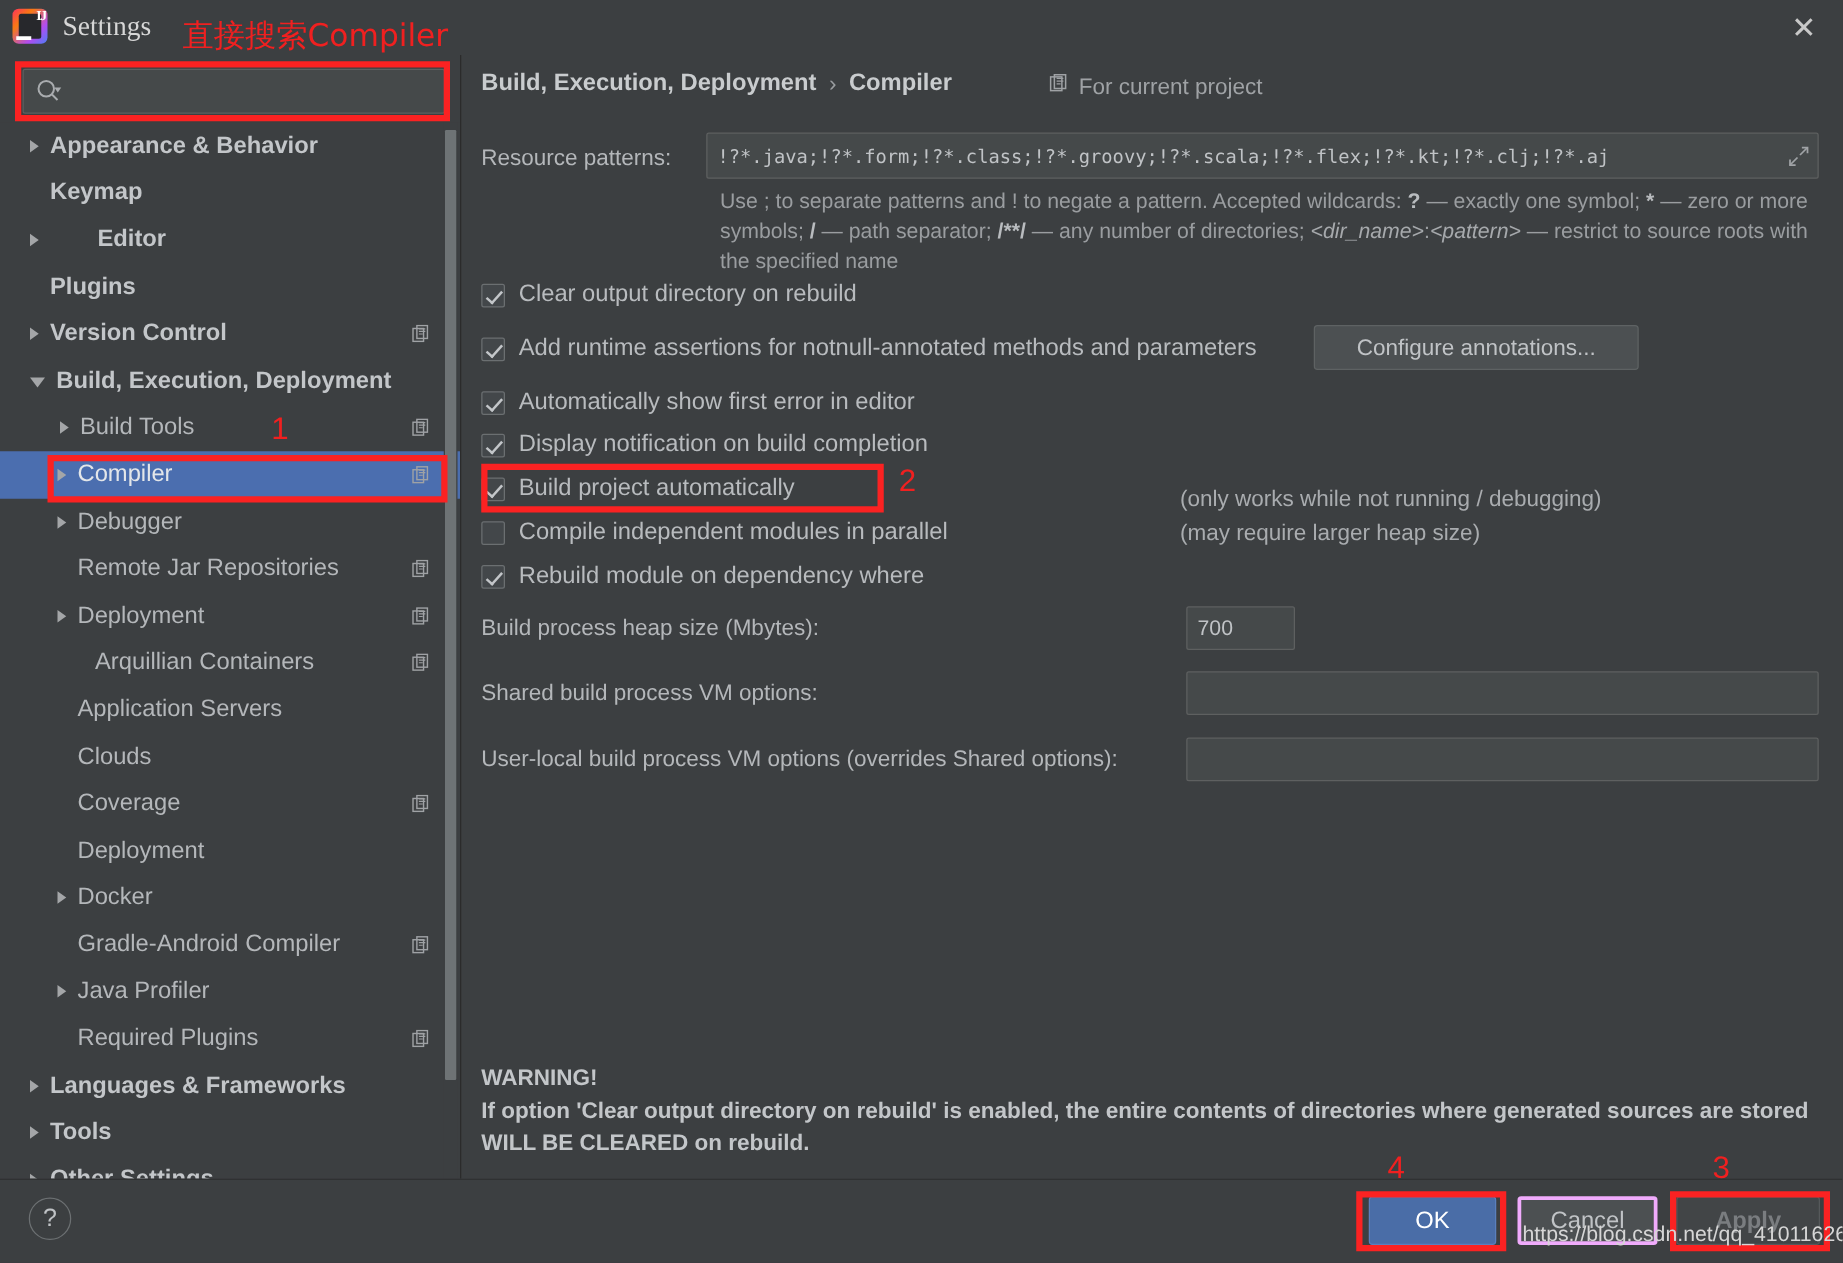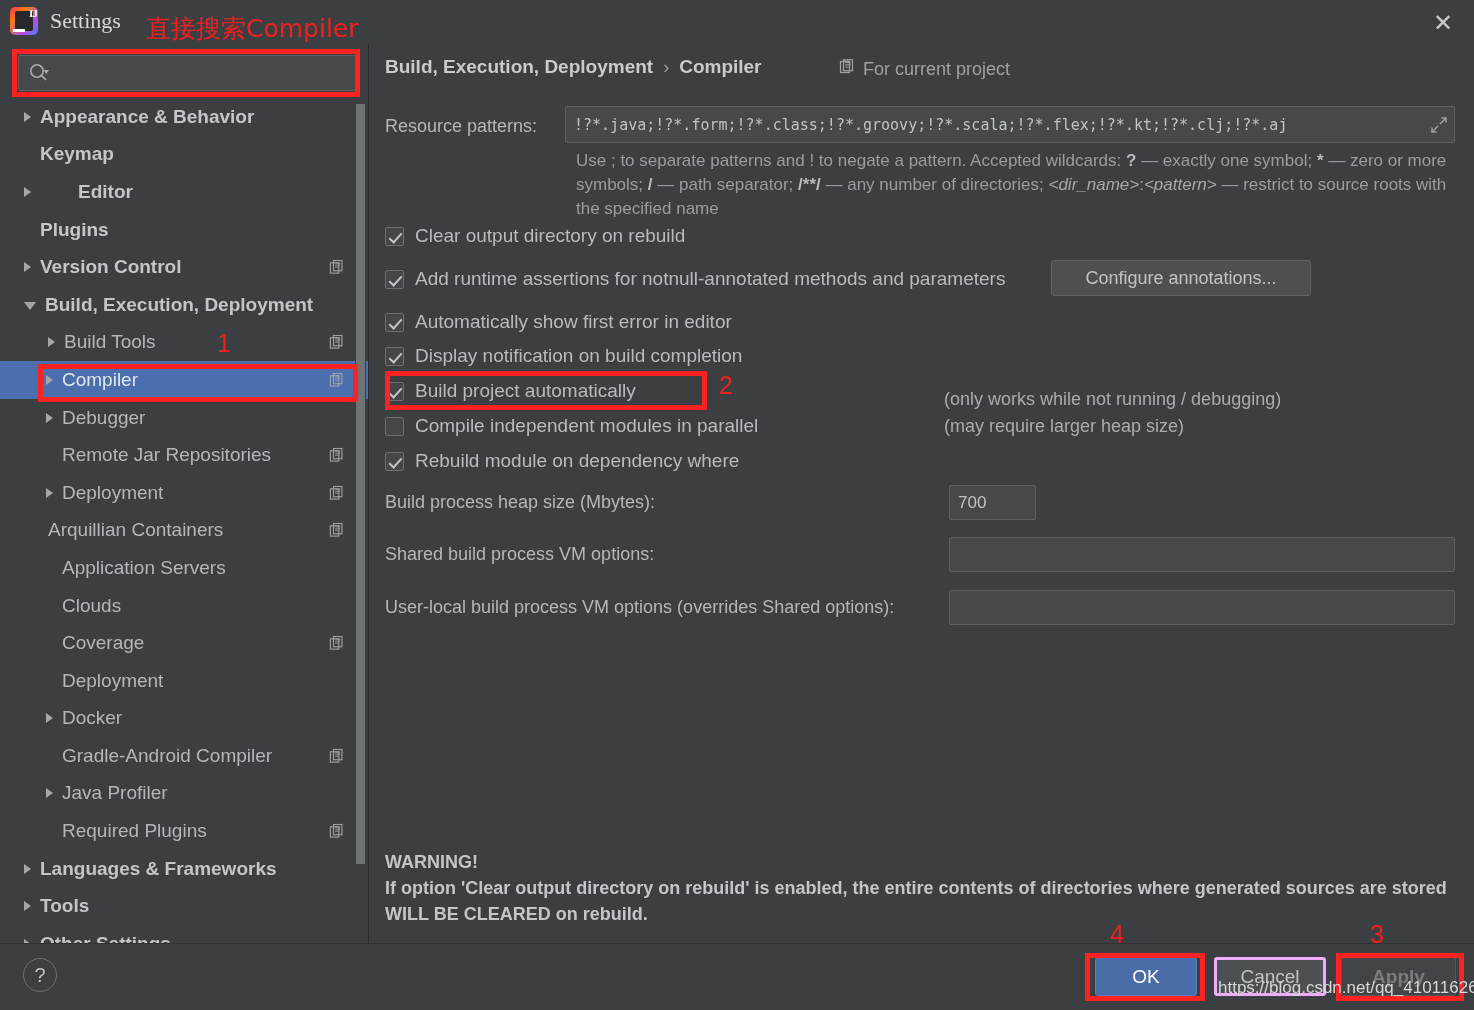--- a/index.html
+++ b/index.html
@@ -371,21 +371,21 @@
         <span class="tree-arrow "></span>
         <span class="tree-label">Deployment</span>
         <span class="copy-icon"><svg width="15" height="15" viewBox="0 0 16 16">
             <rect x="1.5" y="3.5" width="9" height="11" fill="none" stroke="#9fa2a5" stroke-width="1.2"></rect>
             <rect x="4.8" y="1" width="9" height="11" fill="none" stroke="#9fa2a5" stroke-width="1.2"></rect>
             <line x1="6.5" y1="3.8" x2="12" y2="3.8" stroke="#9fa2a5" stroke-width="1"></line>
             <line x1="6.5" y1="6" x2="12" y2="6" stroke="#9fa2a5" stroke-width="1"></line>
             <line x1="6.5" y1="8.2" x2="9.8" y2="8.2" stroke="#9fa2a5" stroke-width="1"></line>
           </svg></span>
       </div>
-      <div class="tree-item" style="padding-left: 32px;">
+      <div class="tree-item" style="padding-left: 60px;">
         <span class="tree-arrow none"></span>
         <span class="tree-label">Arquillian Containers</span>
         <span class="copy-icon"><svg width="15" height="15" viewBox="0 0 16 16">
             <rect x="1.5" y="3.5" width="9" height="11" fill="none" stroke="#9fa2a5" stroke-width="1.2"></rect>
             <rect x="4.8" y="1" width="9" height="11" fill="none" stroke="#9fa2a5" stroke-width="1.2"></rect>
             <line x1="6.5" y1="3.8" x2="12" y2="3.8" stroke="#9fa2a5" stroke-width="1"></line>
             <line x1="6.5" y1="6" x2="12" y2="6" stroke="#9fa2a5" stroke-width="1"></line>
             <line x1="6.5" y1="8.2" x2="9.8" y2="8.2" stroke="#9fa2a5" stroke-width="1"></line>
           </svg></span>
       </div>

